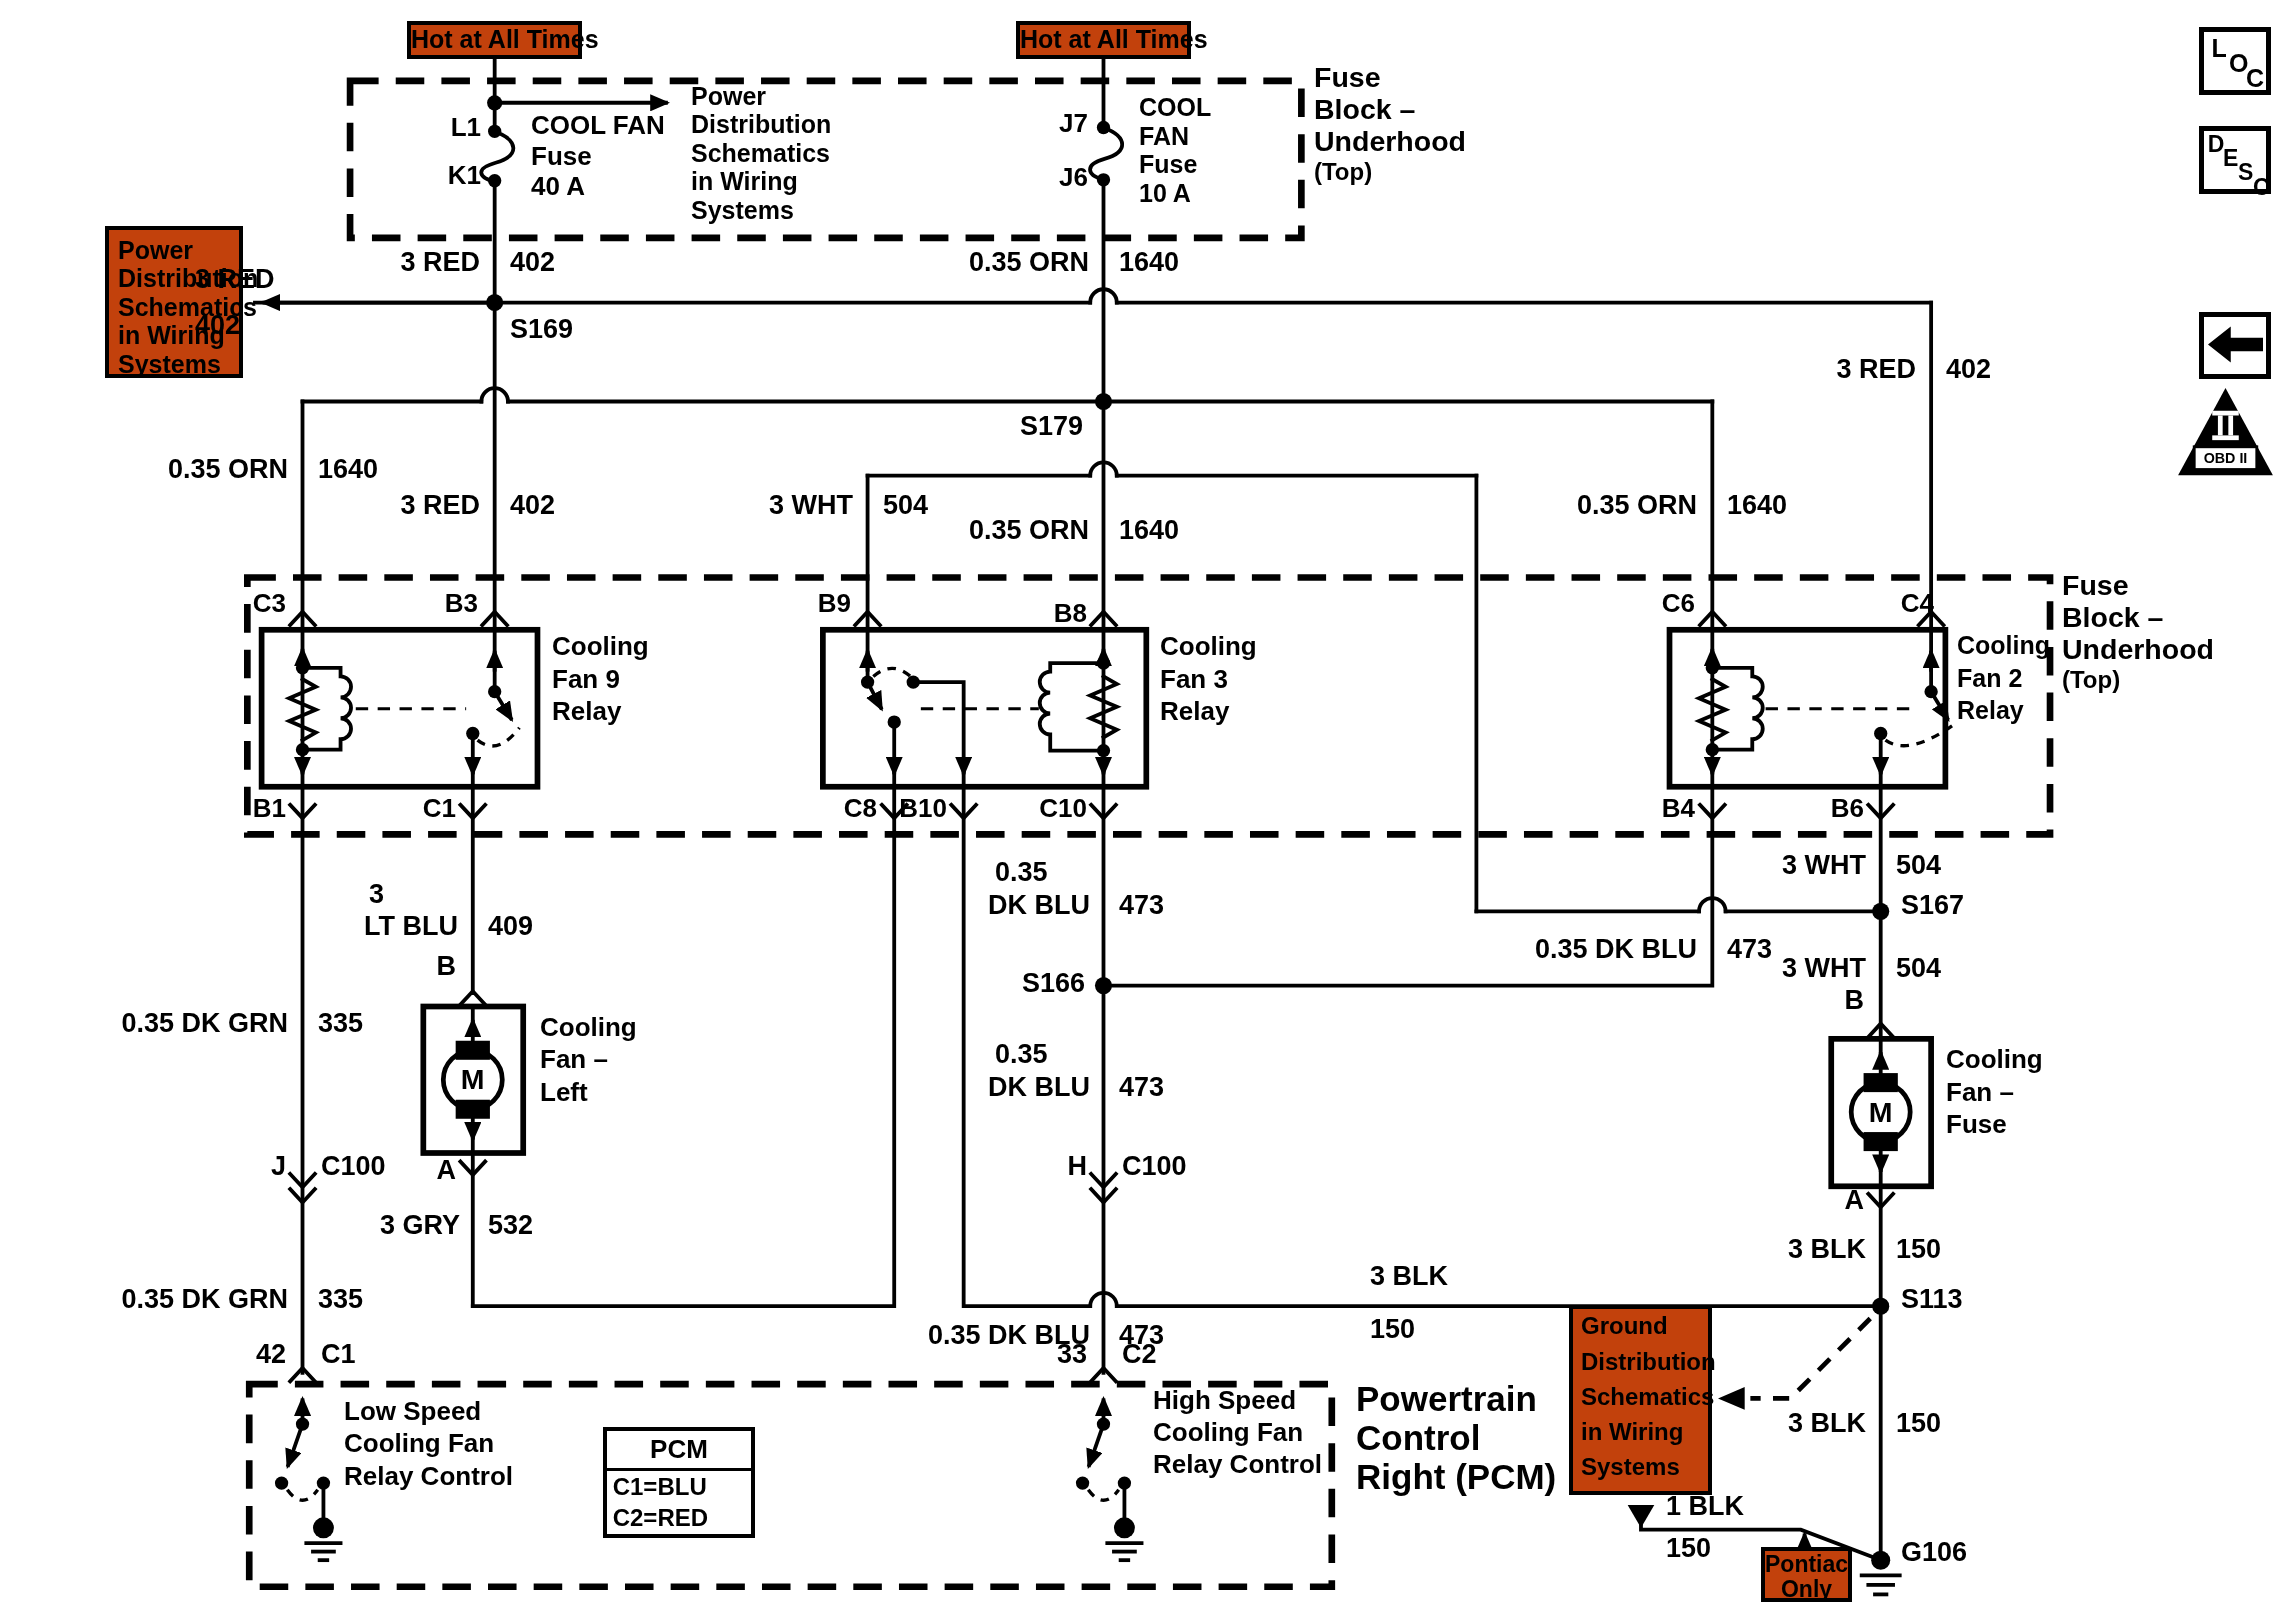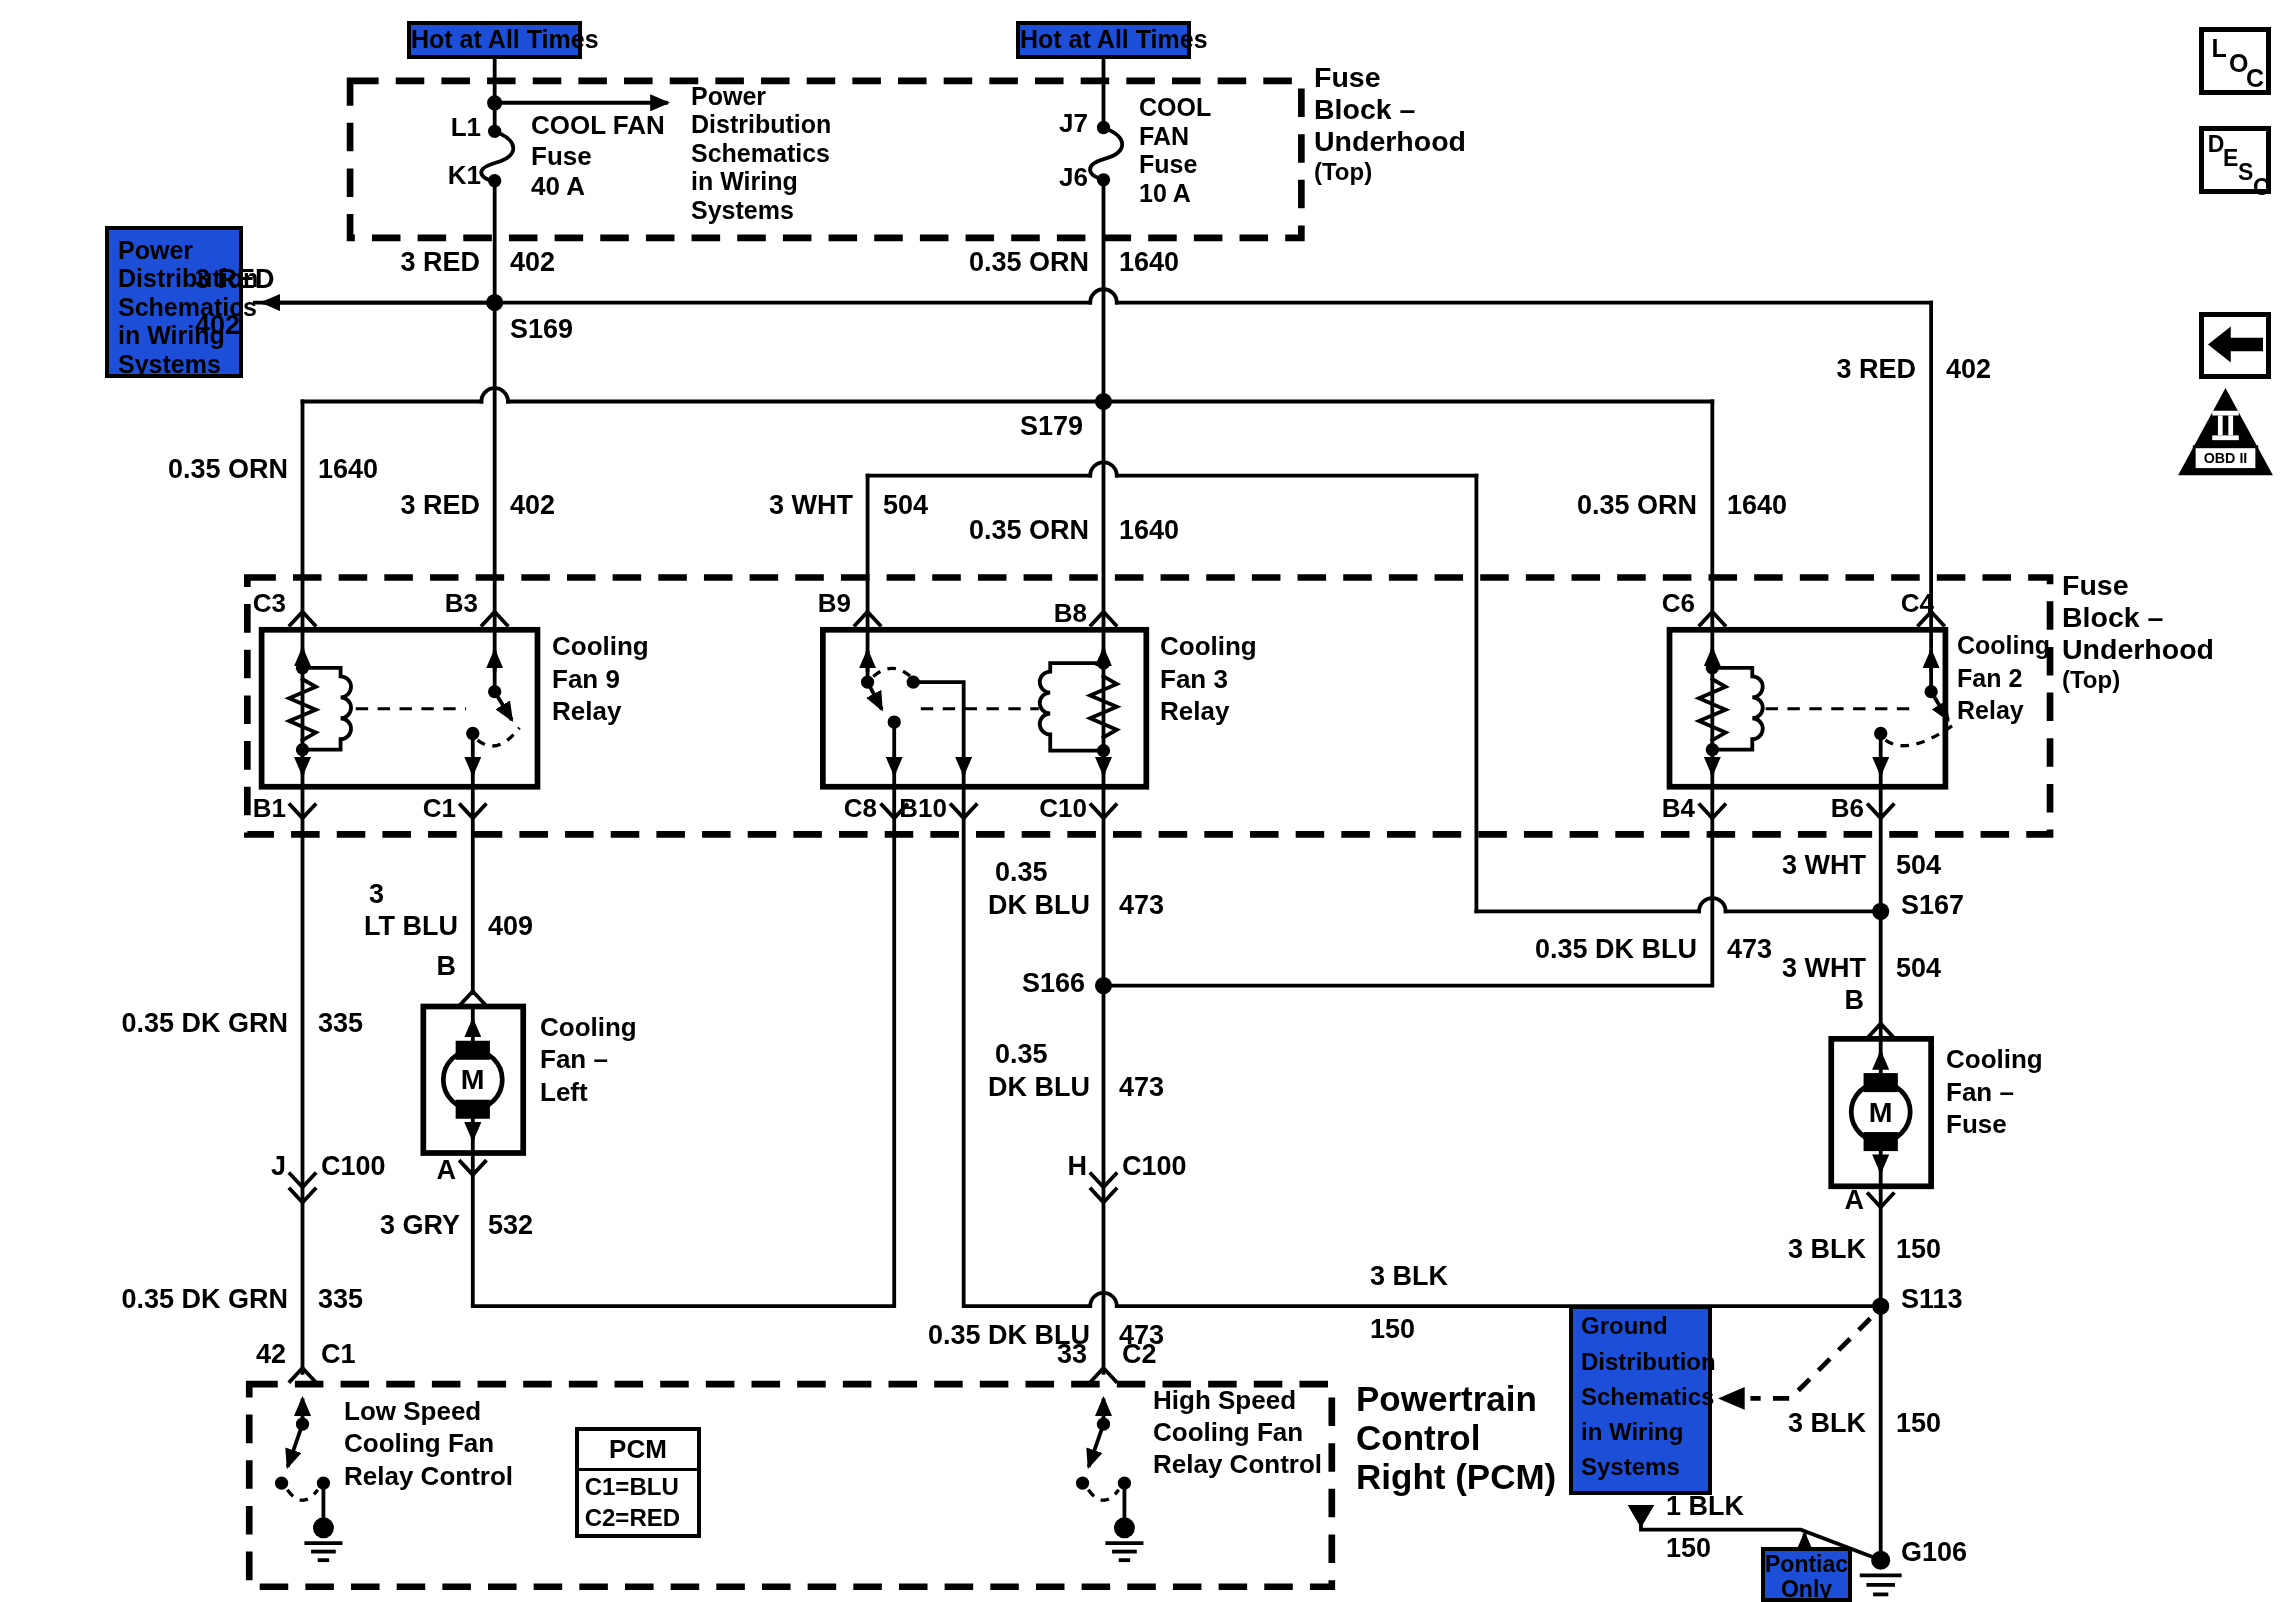--- a/index.html
+++ b/index.html
@@ -9,21 +9,21 @@
   .w{stroke:#000;stroke-width:4;fill:none;stroke-linecap:square}
   .box{stroke:#000;stroke-width:6;fill:none}
   .dash{stroke:#000;stroke-width:7;fill:none;stroke-dasharray:30 18}
   .dsh{stroke:#000;stroke-width:3;fill:none;stroke-dasharray:13 10}
   .dsh2{stroke:#000;stroke-width:3.5;fill:none;stroke-dasharray:9 8}
   .dsh3{stroke:#000;stroke-width:5;fill:none;stroke-dasharray:17 13}
   .dot{fill:#000;stroke:none}
   .t{position:absolute;font-weight:700;font-size:27px;color:#000;white-space:nowrap;line-height:1}
   .f24{font-size:23px}.f25{font-size:24px}.f26{font-size:25px}.f27{font-size:26px}
   .f30{font-size:28.5px}.f31{font-size:35px}.f15{font-size:14.3px}
-  .bx{position:absolute;border:4.8px solid #000;background:#1d4ed8;box-sizing:border-box}
+  .bx{position:absolute;border:4.8px solid #000;background:#c2410c;box-sizing:border-box}
   .ctr{text-align:center}
   .legend{position:absolute;border:4.8px solid #000;background:#fff;box-sizing:border-box}
   .legend .hd{border-bottom:3.8px solid #000;text-align:center;font-weight:700;font-size:26px;padding:2.9px 0}
   .legend .rw{font-weight:700;font-size:24px;padding:1.9px 5.7px}
   .icon{position:absolute;border:5.7px solid #000;background:#fff;box-sizing:border-box}
 </style>
 </head>
 <body>
 
 <div id="canvas">
@@ -404,21 +404,21 @@
 <span class="t" style="right:1198px;top:1341px">33</span>
 <span class="t" style="left:1122px;top:1341px">C2</span>
 
 <span class="t f27" style="left:344px;top:1398px">Low Speed</span>
 <span class="t f27" style="left:344px;top:1430px">Cooling Fan</span>
 <span class="t f27" style="left:344px;top:1463px">Relay Control</span>
 <span class="t f27" style="left:1153px;top:1387px">High Speed</span>
 <span class="t f27" style="left:1153px;top:1419px">Cooling Fan</span>
 <span class="t f27" style="left:1153px;top:1451px">Relay Control</span>
 
-<div class="legend" style="left:575px;top:1427px;width:126px">
+<div class="legend" style="left:603px;top:1427px;width:152px">
   <div class="hd">PCM</div>
   <div class="rw">C1=BLU</div>
   <div class="rw">C2=RED</div>
 </div>
 
 <span class="t f31" style="left:1356px;top:1381px">Powertrain</span>
 <span class="t f31" style="left:1356px;top:1420px">Control</span>
 <span class="t f31" style="left:1356px;top:1459px">Right (PCM)</span>
 
 <div class="bx" style="left:1569px;top:1305px;width:143px;height:190px"></div>

